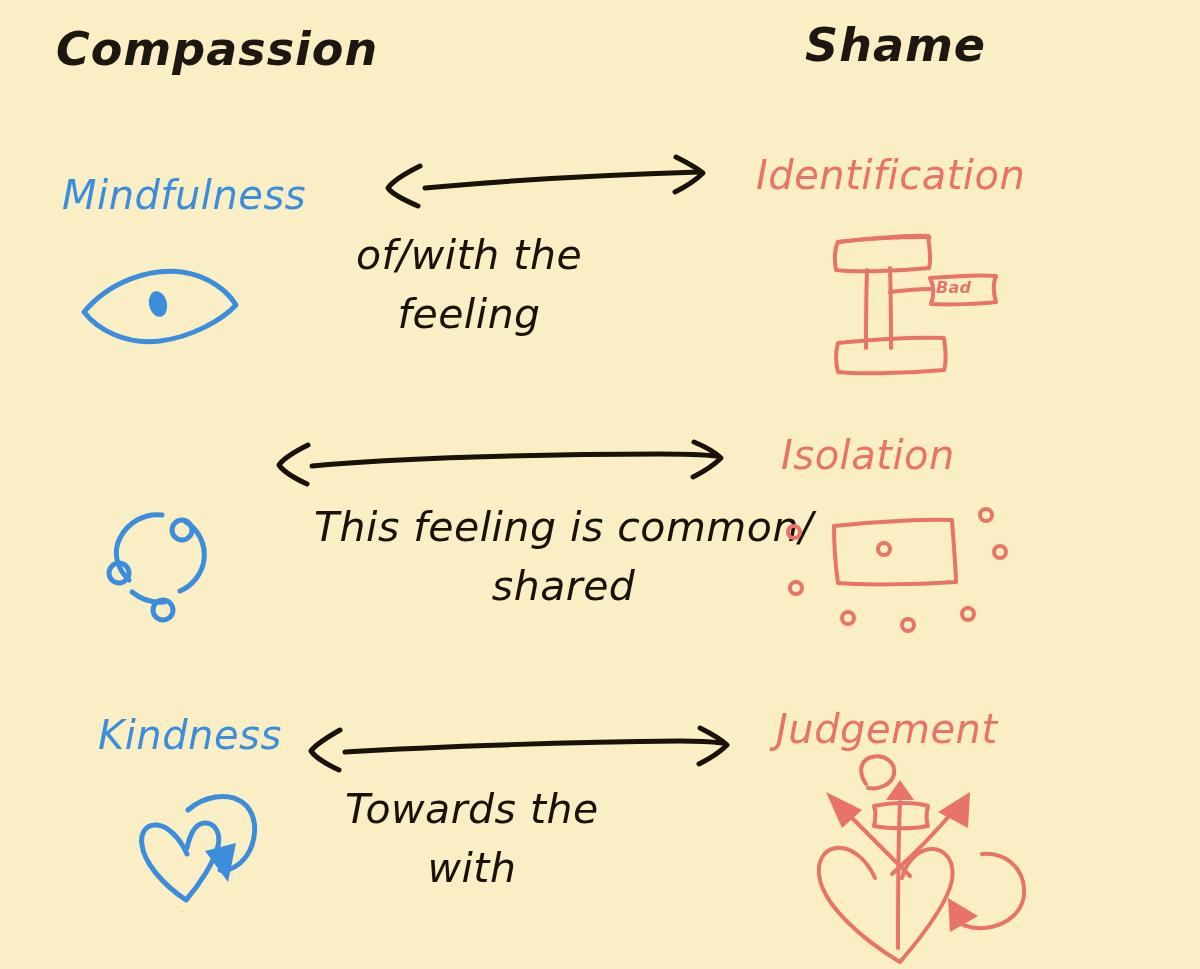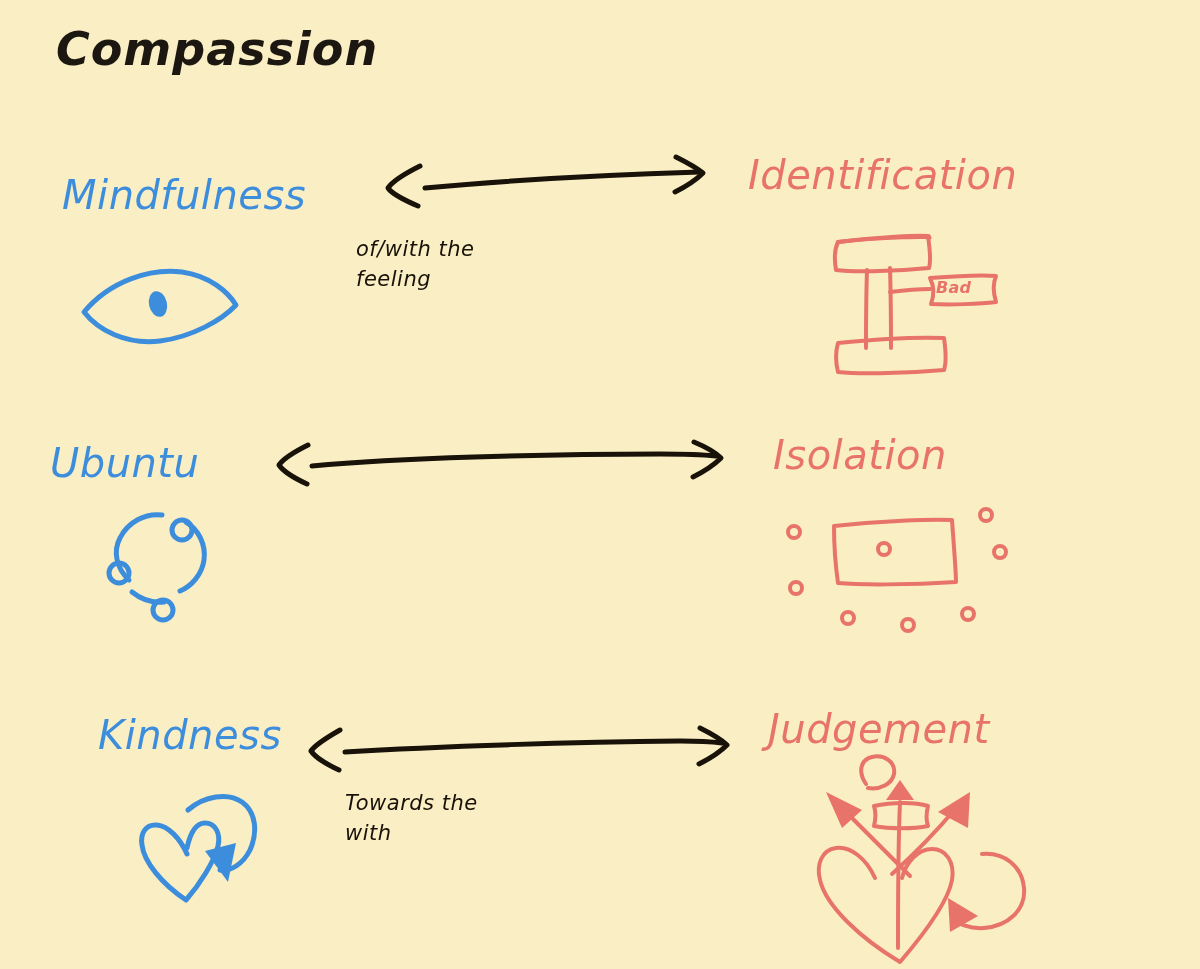--- a/index.html
+++ b/index.html
@@ -13,20 +13,21 @@
     height: 969px;
     overflow: hidden;
     font-family: "DejaVu Sans", sans-serif;
     position: relative;
   }
   #board {
     position: absolute;
     inset: 0;
     width: 1200px;
     height: 969px;
+    text-align: center;
   }
   
   .title {
     position: absolute;
     color: #1c1710;
     font-size: 46px;
     font-style: italic;
     font-weight: 600;
     letter-spacing: 1px;
     white-space: nowrap;
@@ -37,39 +38,38 @@
   
   .col-label {
     position: absolute;
     font-size: 40px;
     font-style: italic;
     font-weight: 500;
     white-space: nowrap;
     letter-spacing: 0.5px;
   }
   .col-label.left { color: #3d8ddd; }
-  .col-label.right { color: #e8736a; }
+  .col-label.right { color: #e8736a; margin-left: 8px; }
 
   #label-mindfulness { left: 62px; top: 172px; }
   #label-identification { left: 748px; top: 152px; }
   #label-ubuntu { left: 50px; top: 440px; }
   #label-isolation { left: 773px; top: 432px; }
   #label-kindness { left: 98px; top: 712px; }
   #label-judgement { left: 768px; top: 706px; }
 
   
   .caption {
     position: absolute;
     color: #181208;
-    font-size: 21px;
+    font-size: 41px;
     font-style: italic;
     line-height: 1.45;
     white-space: pre-line;
     letter-spacing: 0.5px;
-    margin-top: 8px;
   }
   #caption-1 { left: 356px; top: 226px; }
   #caption-2 { left: 314px; top: 498px; }
   #caption-3 { left: 345px; top: 780px; }
 
   
   #bad-tag-text {
     position: absolute;
     left: 936px;
     top: 278px;
@@ -85,32 +85,34 @@
   .ink-black{ fill: none; stroke: #181208; stroke-linecap: round; stroke-linejoin: round; }
   .fill-blue { fill: #3d8ddd; stroke: none; }
   .fill-red  { fill: #e8736a; stroke: none; }
 </style>
 </head>
 <body style="background: rgb(250, 238, 196);">
 
 <div id="board">
 
   <div class="title" id="title-compassion">Compassion</div>
+  <div class="title" id="title-shame">Shame</div>
 
   <div class="col-label left" id="label-mindfulness">Mindfulness</div>
   <div class="col-label right" id="label-identification">Identification</div>
 
-  <div class="col-label left" id="label-ubuntu">Ubuntu</div>
   <div class="col-label right" id="label-isolation">Isolation</div>
 
   <div class="col-label left" id="label-kindness">Kindness</div>
   <div class="col-label right" id="label-judgement">Judgement</div>
 
   <div class="caption" id="caption-1">of/with the
 feeling</div>
+  <div class="caption" id="caption-2">This feeling is common/
+shared</div>
   <div class="caption" id="caption-3">Towards the
 with</div>
 
   <div id="bad-tag-text">Bad</div>
 
   <svg width="1200" height="969" viewBox="0 0 1200 969">
 
     <g>
       <path class="ink-black" stroke-width="5" d="M425 188 C 500 181, 600 175, 700 172"></path>
 

